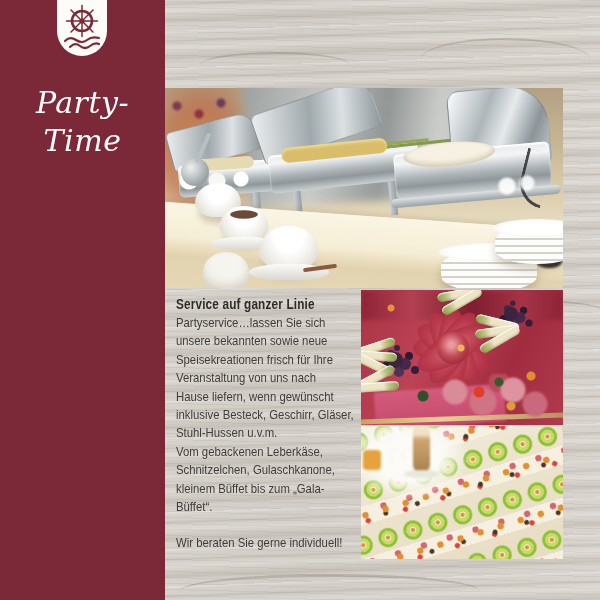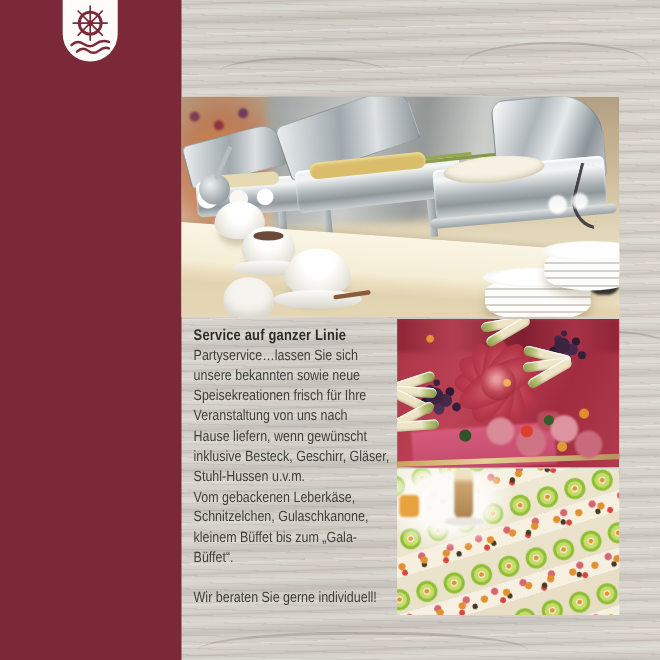--- a/index.html
+++ b/index.html
@@ -204,20 +204,21 @@
           <line x1="25" y1="21" x2="9.5" y2="21"></line>
           <line x1="25" y1="21" x2="14" y2="10"></line>
         </g>
         <circle cx="25" cy="21" r="2.6" fill="#7b2938" stroke="none"></circle>
         <path d="M8 41 q5 -5 11 -1 t11 0 t12 -2" stroke-width="2.2"></path>
         <path d="M13 47 q5 -5 10 -1 t10 0 t9 -2" stroke-width="2.2"></path>
       </g>
     </svg>
   </div>
 
+  <div class="script">Party-Time</div>
 
   <div class="photo photo-main">
     <div class="l-bg"></div>
     <div class="l-warm"></div>
     <div class="l-flowers"></div>
     <div class="l-steel"></div>
 
     <div class="dish dish-left">
       <div class="lid-flat"></div>
       <div class="pan"></div>

